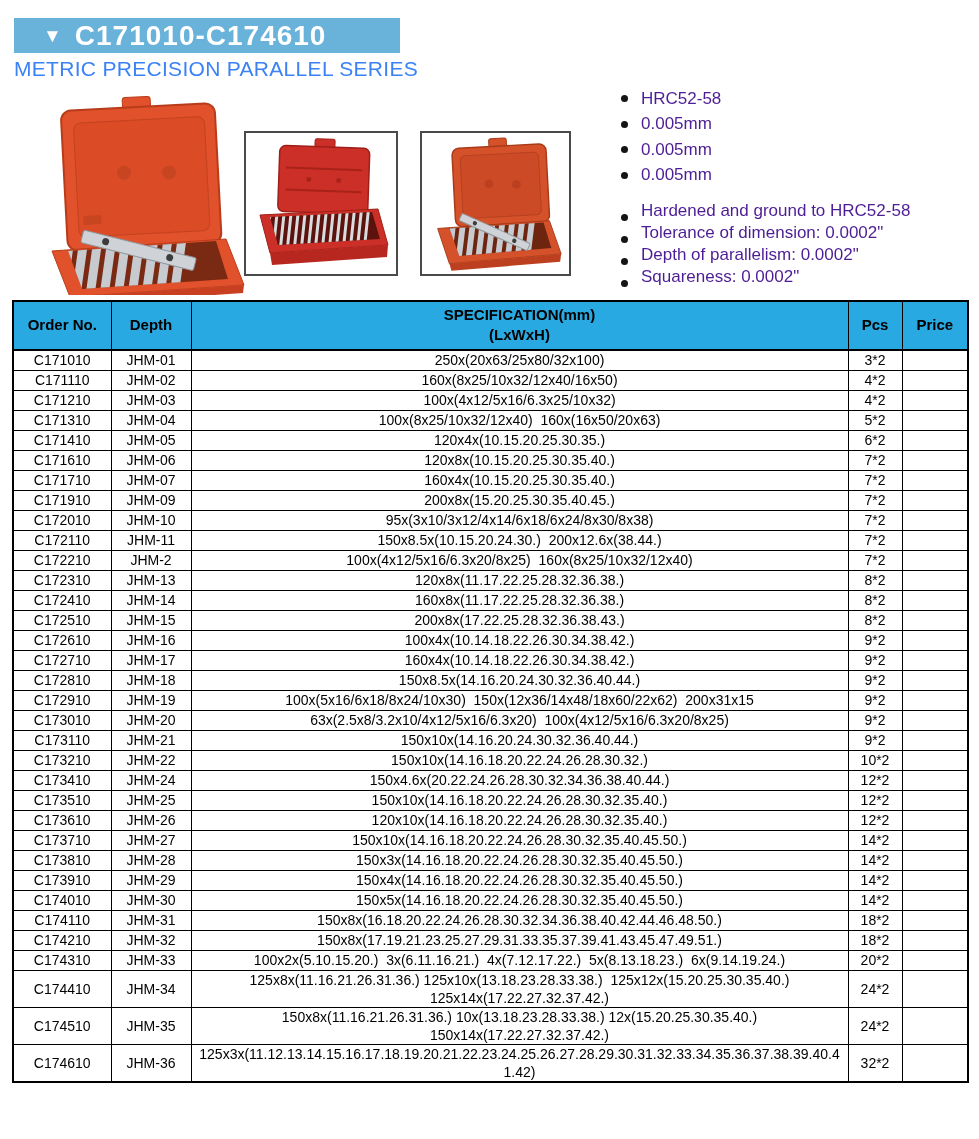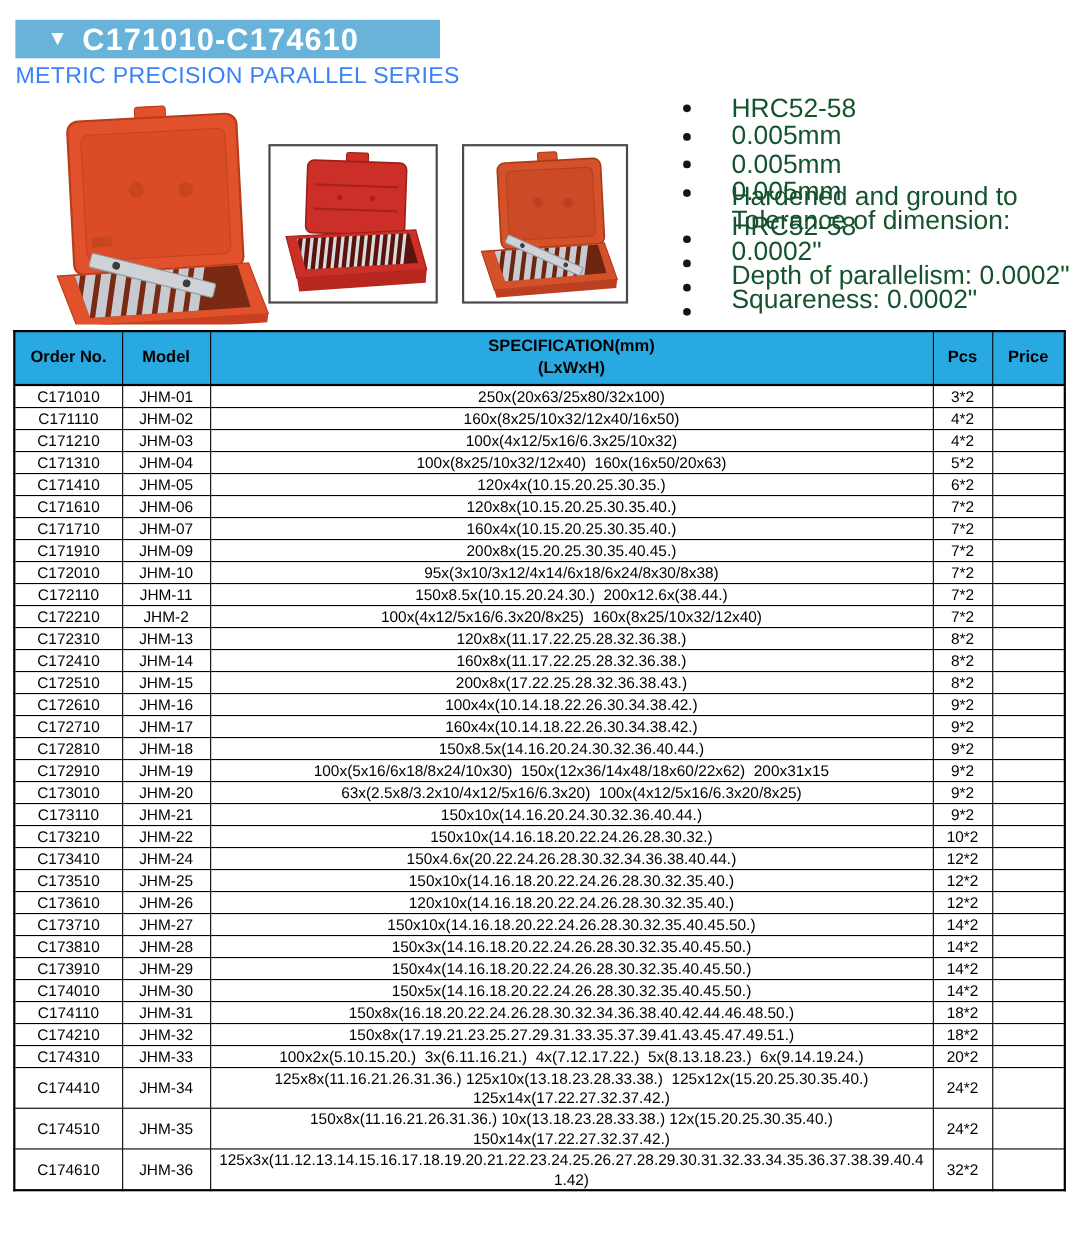--- a/index.html
+++ b/index.html
@@ -16,21 +16,21 @@
   .photo { position:absolute; background:#fff; }
   #photo1 { left:28px; top:93px; width:217px; height:202px; }
   #photo2 { left:244px; top:131px; width:154px; height:145px; border:2px solid #4a4a4a; box-sizing:border-box; }
   #photo3 { left:420px; top:131px; width:151px; height:145px; border:2px solid #4a4a4a; box-sizing:border-box; }
   .photo svg { width:100%; height:100%; display:block; }
 
   
   .feat-list { position:absolute; left:621px; }
   #features-basic { top:86px; }
   #features-extra { top:199px; }
-  .feat { display:flex; align-items:center; font-size:24px; color:#14532d;gap:24px; }
+  .feat { display:flex; align-items:center; font-size:17px; color:#4c1d95; }
   #features-basic .feat { height:25.5px; }
   #features-extra .feat { height:22px;align-items:flex-end; }
   .dot { width:7px; height:7px; border-radius:50%; background:#151515; margin-right:13px; flex:none; }
 
   
   table { position:absolute; left:12px; top:300px; width:955px;
           border-collapse:collapse; table-layout:fixed; border:2px solid #000; }
   th { background:#29a9e1; color:#000; font-size:15px; font-weight:bold;
        border:1px solid #000; padding:3px 0; white-space:pre-line; line-height:1.35; }
   thead tr { border-bottom:2px solid #000; }
@@ -200,21 +200,21 @@
     <colgroup>
       <col style="width:98px">
         <col style="width:80px">
         <col style="width:657px">
         <col style="width:54px">
         <col style="width:66px">
     </colgroup>
     <thead>
       <tr>
         <th>Order No.</th>
-        <th>Model</th>
+        <th>Depth</th>
         <th>SPECIFICATION(mm)
 (LxWxH)</th>
         <th>Pcs</th>
         <th>Price</th>
       </tr>
     </thead>
     <tbody>
 
     <tr>
         <td>C171010</td>

